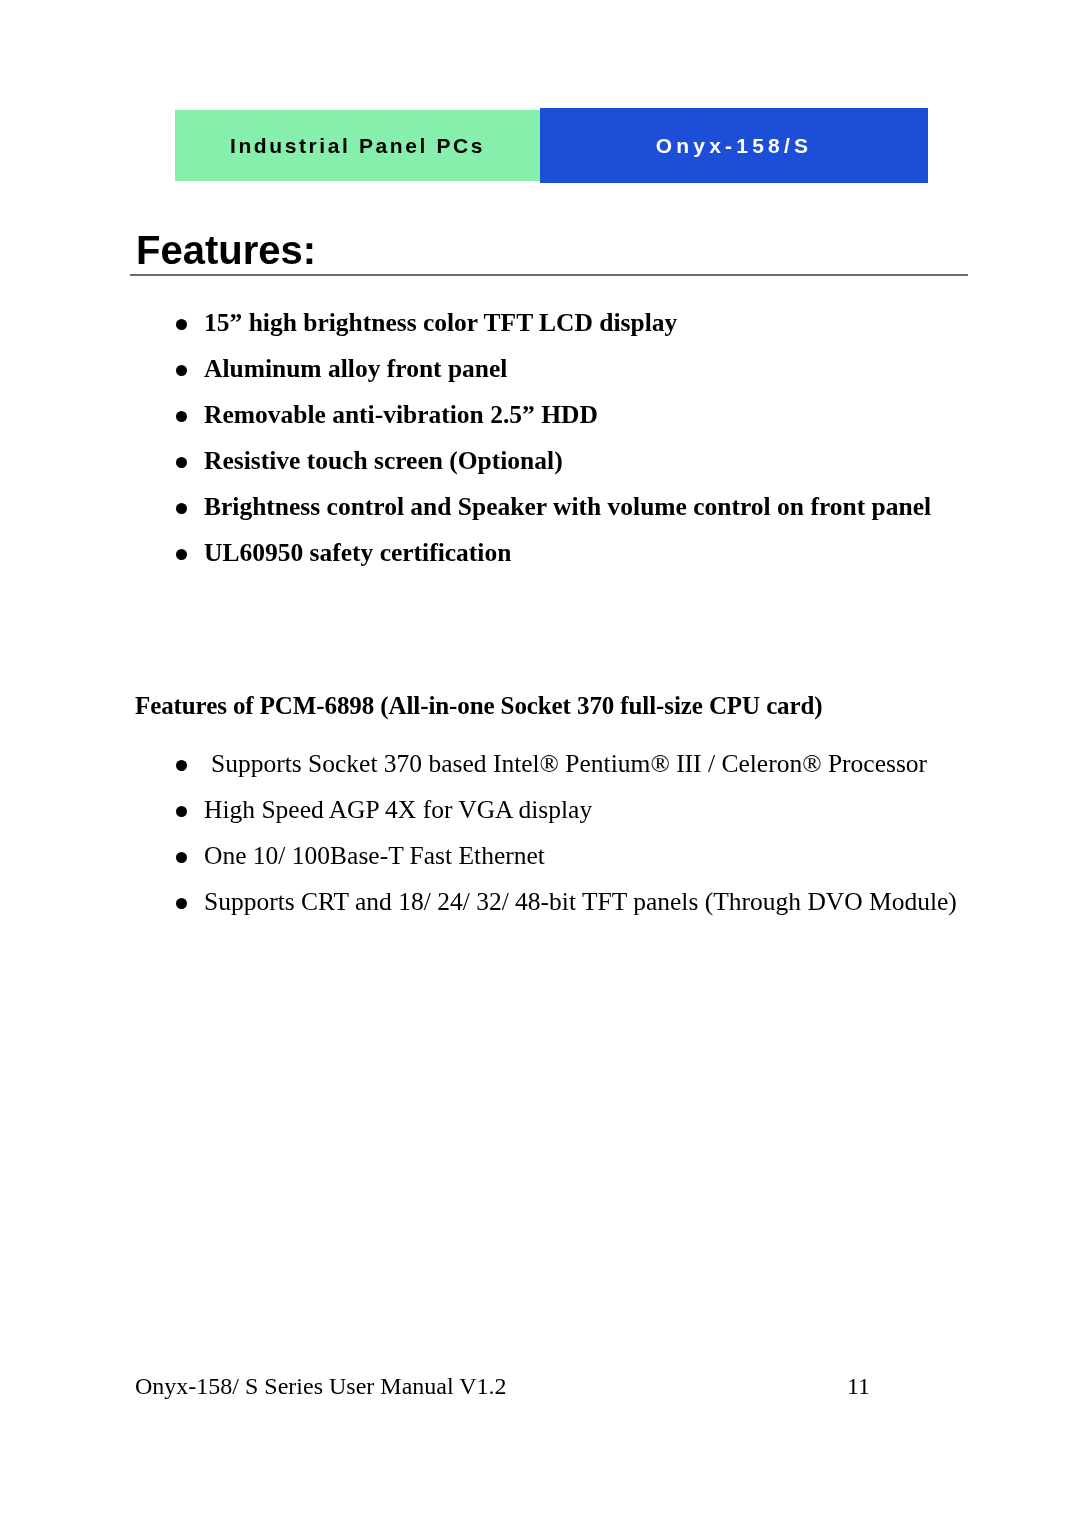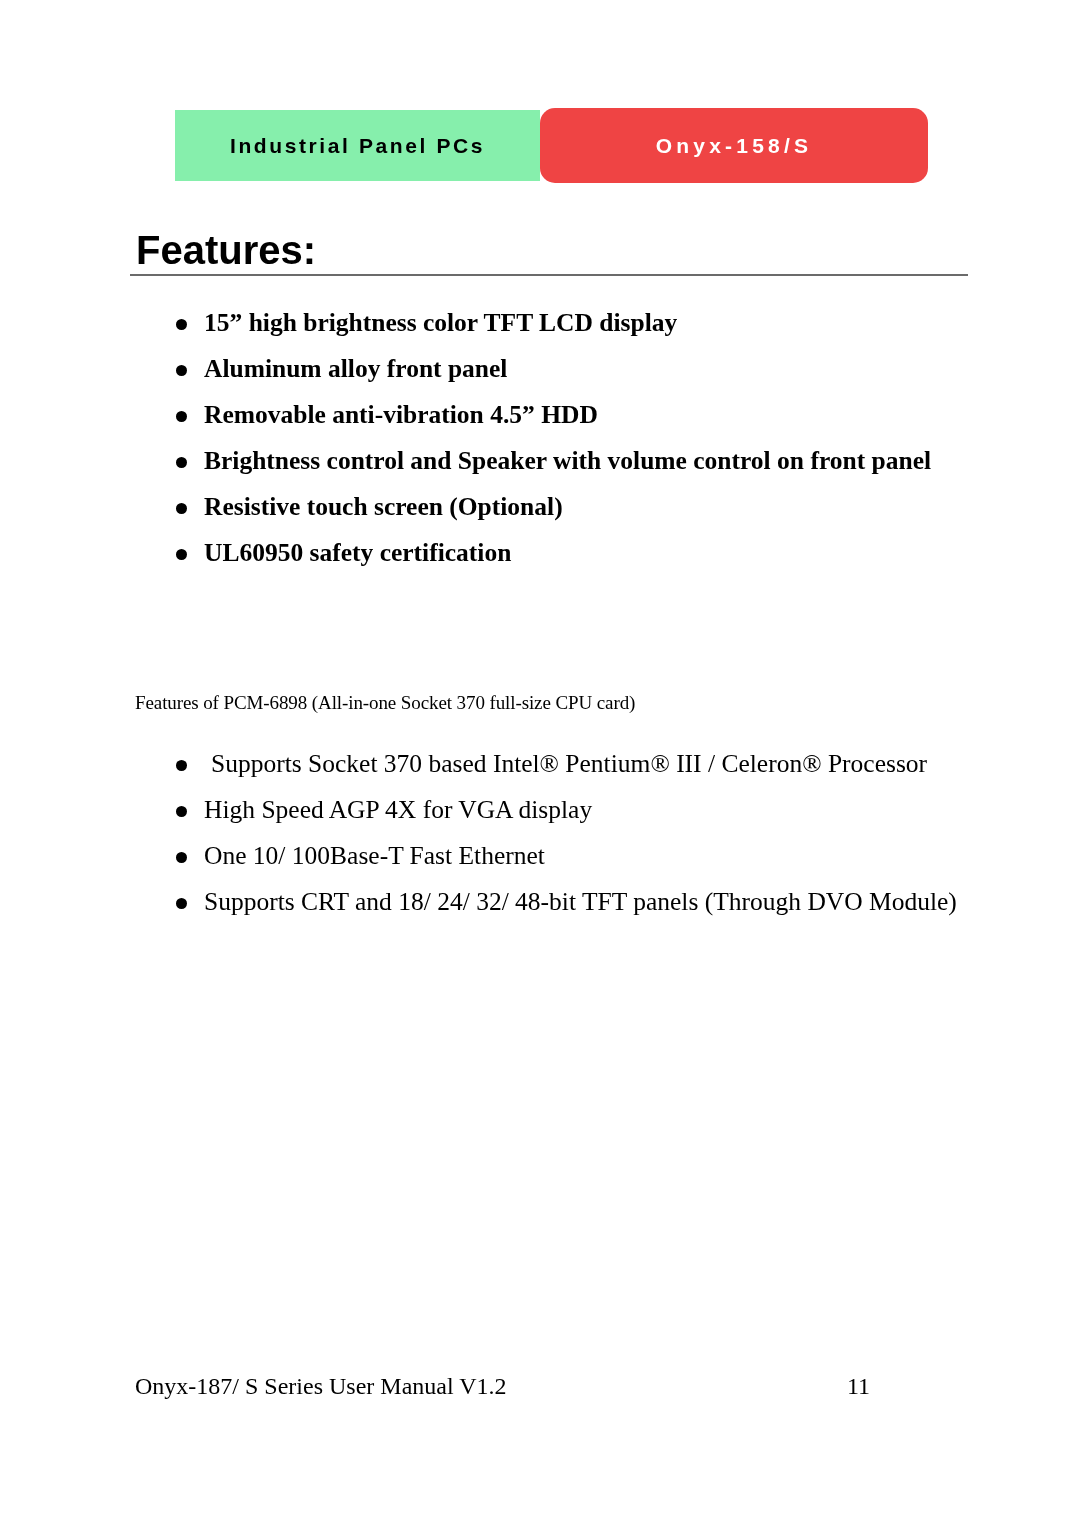--- a/index.html
+++ b/index.html
@@ -33,27 +33,26 @@
   }
   .header-left {
     width: 365px;
     background: #86efac;
     display: flex;
     align-items: center;
     justify-content: center;
   }
   .header-right {
     flex: 1 1 auto;
-    background: #ef4444;
+    background: #1d4ed8;
     display: flex;
     align-items: center;
     justify-content: center;
     margin-top: -2px;
     margin-bottom: -2px;
-    border-radius: 15px;
   }
   .header-left-text {
     font-family: "Liberation Sans", "DejaVu Sans", sans-serif;
     font-weight: bold;
     font-size: 21px;
     letter-spacing: 2.6px;
     color: #000000;
     white-space: nowrap;
   }
   .header-right-text {
@@ -124,22 +123,22 @@
   
   .list-item.justified {
     width: 800px;
   }
 
   
   .subheading {
     position: absolute;
     left: 135px;
     top: 692px;
-    font-size: 19px;
-    font-weight: normal;
+    font-size: 25px;
+    font-weight: bold;
     letter-spacing: -0.1px;
     white-space: nowrap;
   }
 
   
   .footer {
     position: absolute;
     left: 135px;
     top: 1373px;
     width: 833px;
@@ -171,33 +170,33 @@
   </div>
 
   <div class="title-block">
     <h1 class="page-title">Features:</h1>
     <div class="title-rule"></div>
   </div>
 
   <ul class="list" id="features-list">
     <li class="list-item">15” high brightness color TFT LCD display</li>
     <li class="list-item">Aluminum alloy front panel</li>
-    <li class="list-item">Removable anti-vibration 4.5” HDD</li>
+    <li class="list-item">Removable anti-vibration 2.5” HDD</li>
+    <li class="list-item">Resistive touch screen (Optional)</li>
     <li class="list-item">Brightness control and Speaker with volume control on front panel</li>
-    <li class="list-item">Resistive touch screen (Optional)</li>
     <li class="list-item">UL60950 safety certification</li>
   </ul>
 
   <div class="subheading">Features of PCM-6898 (All-in-one Socket 370 full-size CPU card)</div>
 
   <ul class="list" id="pcm-list">
     <li class="list-item extra-indent">Supports Socket 370 based Intel® Pentium® III /  Celeron® Processor</li>
     <li class="list-item">High Speed AGP 4X for VGA display</li>
     <li class="list-item">One 10/ 100Base-T Fast Ethernet</li>
     <li class="list-item">Supports CRT and 18/ 24/ 32/ 48-bit TFT panels (Through DVO Module)</li>
   </ul>
 
   <div class="footer">
-    <span class="footer-left">Onyx-187/ S Series User Manual V1.2</span>
+    <span class="footer-left">Onyx-158/ S Series User Manual V1.2</span>
     <span class="footer-page">11</span>
   </div>
 
 </div>
 
 </body></html>

